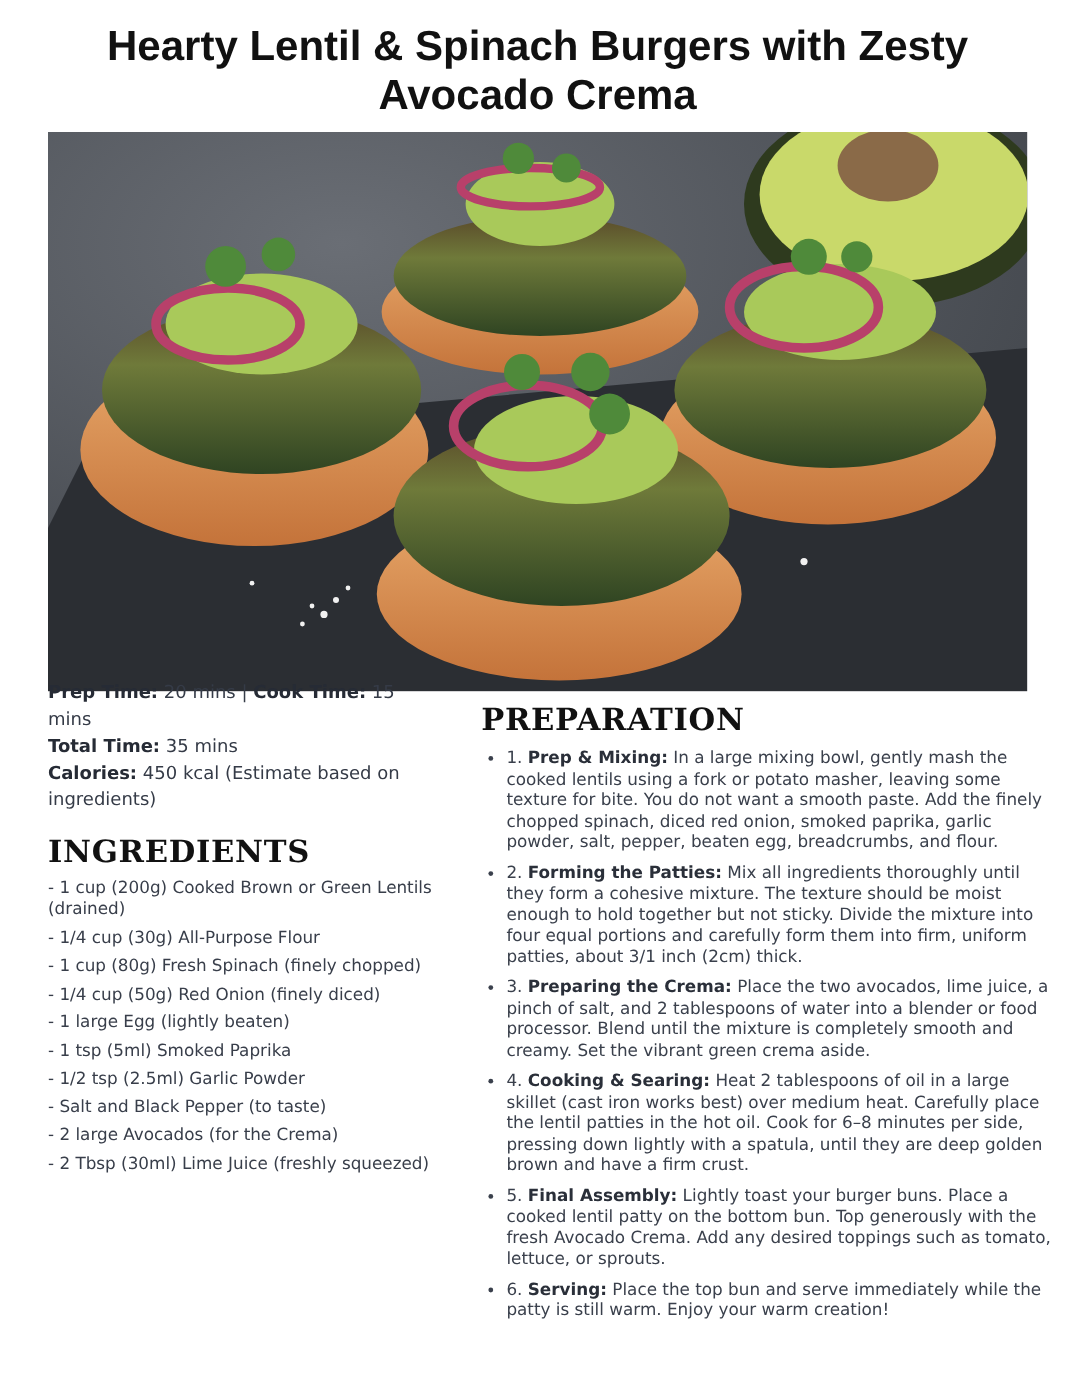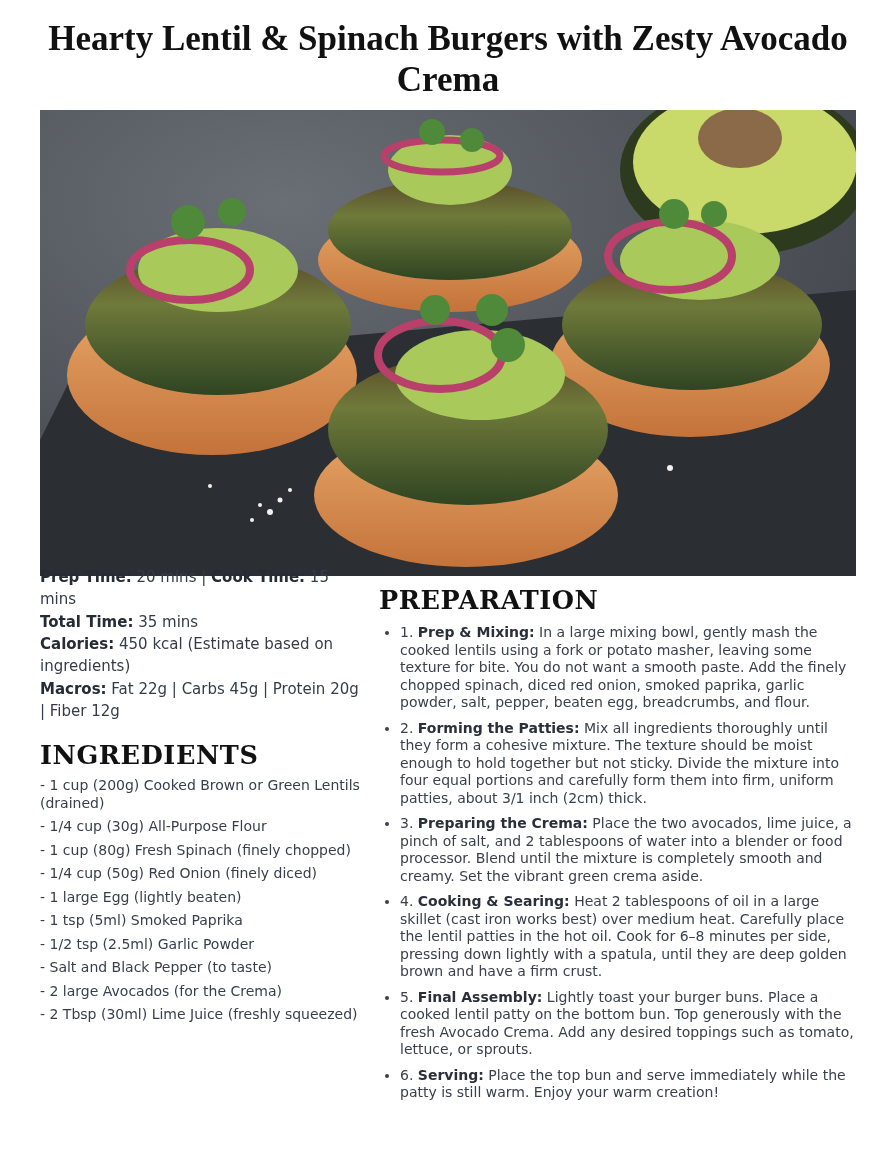--- a/index.html
+++ b/index.html
@@ -1,28 +1,28 @@
 <!DOCTYPE html>
 <html><head>
 <meta charset="utf-8">
 <style>
   html, body { margin: 0; padding: 0; background: #ffffff; }
   body { width: 896px; height: 1152px; overflow: hidden; position: relative; font-family: "DejaVu Sans", sans-serif; color: #2d3340; }
-  .title { position: absolute; left: 40px; top: 18px; width: 816px; text-align: center; font-family: Liberation Serif, serif; font-weight: bold; font-size: 35px; line-height: 41px; color: #111; margin: 0; }
+  .title { position: absolute; left: 40px; top: 18px; width: 816px; text-align: center; font-family: Liberation Sans, sans-serif; font-weight: bold; font-size: 35px; line-height: 41px; color: #111; margin: 0; }
   .photo { position: absolute; left: 40px; top: 110px; width: 816px; height: 466px; overflow: hidden; background: #4a4e55; }
   .photo svg { display: block; }
   .left-col { position: absolute; left: 40px; top: 566px; width: 322px; }
   .meta p { margin: 0; font-size: 15px; line-height: 22px; color: #353b47; }
   .meta b { color: #262b35; }
   .meta p + p { margin-top: 0.5px; }
   .section-title { font-family: "DejaVu Serif", serif; font-weight: bold; font-size: 25.5px; letter-spacing: 0.6px; color: #111; margin: 0; line-height: 30px; }
   .ing-title { margin-top: 18px; }
   .ing-list { list-style: none; padding: 0; margin: 6px 0 0 0; }
   .ing-list li { font-size: 14px; line-height: 18px; color: #383e4a; margin-bottom: 5.5px; }
-  .right-col { position: absolute; left: 379px; top: 585px; width: 478px; }
+  .right-col { position: absolute; left: 401px; top: 585px; width: 478px; }
   .prep-list { margin: 9px 0 0 0; padding-left: 21px; }
   .prep-list li { font-size: 14px; line-height: 17.5px; color: #3a404c; margin-bottom: 8px; }
   .prep-list li b { color: #2a2f39; }
 </style>
 </head>
 <body>
 
 <h1 class="title">Hearty Lentil &amp; Spinach Burgers with Zesty Avocado Crema</h1>
 
 <div class="photo">
@@ -100,24 +100,20 @@
       <span>15 mins</span>
     </p>
     <p>
       <b>Total Time:</b>
       <span>35 mins</span>
     </p>
     <p>
       <b>Calories:</b>
       <span>450 kcal (Estimate based on ingredients)</span>
     </p>
-    <p>
-      <b>Macros:</b>
-      <span>Fat 22g | Carbs 45g | Protein 20g | Fiber 12g</span>
-    </p>
   </div>
 
   <h2 class="section-title ing-title">INGREDIENTS</h2>
   <ul class="ing-list">
     <li>- 1 cup (200g) Cooked Brown or Green Lentils (drained)</li>
     <li>- 1/4 cup (30g) All-Purpose Flour</li>
     <li>- 1 cup (80g) Fresh Spinach (finely chopped)</li>
     <li>- 1/4 cup (50g) Red Onion (finely diced)</li>
     <li>- 1 large Egg (lightly beaten)</li>
     <li>- 1 tsp (5ml) Smoked Paprika</li>

